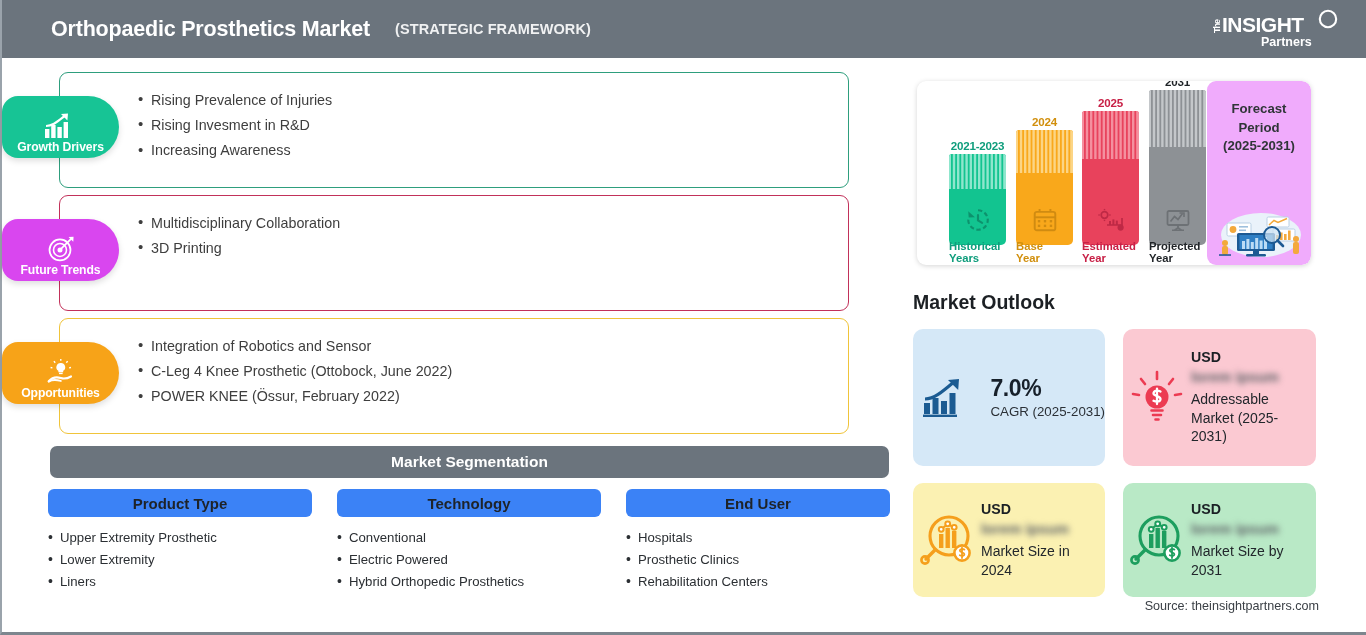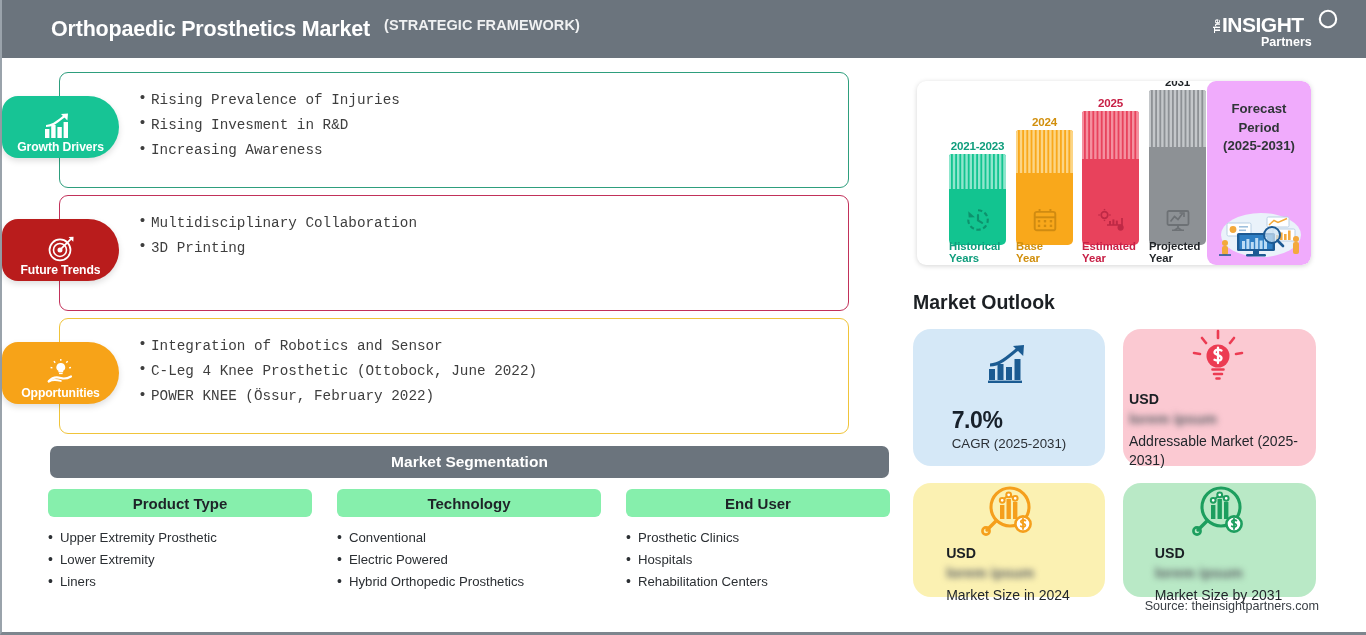--- a/index.html
+++ b/index.html
@@ -16,21 +16,21 @@
     border-bottom: 3px solid #7d868e;
   }
 
   
   #header {
     position: absolute; left: 0; top: 0; width: 1366px; height: 58px;
     background: #6b747d;
     display: flex; align-items: center;
   }
   #header-title-wrap {
-    display: flex; align-items: flex-start; gap: 14px;
+    display: flex; align-items: center; gap: 25px;
     margin-left: 49px;
   }
   #header-title {
     font-size: 21.5px; font-weight: bold; color: #ffffff;
     letter-spacing: -0.2px;
   }
   #header-subtitle {
     font-size: 14.5px; font-weight: bold; color: #f0f1f2;
     letter-spacing: 0.1px;
   }
@@ -56,29 +56,29 @@
     position: absolute; left: 0; z-index: 4;
     width: 117px; height: 62px;
     border-radius: 16px 31px 31px 16px;
     background: #17c495;
     color: #fff;
     box-shadow: 0 3px 6px rgba(0,0,0,0.13);
     display: flex; flex-direction: column;
     align-items: center; justify-content: flex-end;
     padding-bottom: 5px;
   }
-  .pill.trend { background: #b91c1c; }
+  .pill.trend { background: #d946ef; }
   .pill.oppo  { background: #f7a318; }
   .pill-label {
     font-size: 12.2px; font-weight: bold;
     letter-spacing: -0.1px; line-height: 1;
   }
   .pill-icon { height: 26px; margin-bottom: 2px; }
 
-  .bullets { padding: 14px 10px 14px 78px; font-family: Liberation Mono, monospace; }
+  .bullets { padding: 14px 10px 14px 78px; }
   .bullet {
     font-size: 14.3px; color: #3e3e3e;
     line-height: 1; padding: 5.5px 0;
     position: relative; padding-left: 13px;
   }
   .bullet:before {
     content: "\2022"; position: absolute; left: 0; top: 4px;
     font-size: 15px; color: #3e3e3e;
   }
 
@@ -91,21 +91,21 @@
   }
   #seg-banner-label {
     color: #fff; font-size: 15.5px; font-weight: bold;
   }
   #seg-cols {
     position: absolute; left: 46px; top: 489px;
     width: 843px; display: flex; gap: 25px;
   }
   .seg-col { width: 264px; }
   .seg-head {
-    height: 28px; background: #86efac; border-radius: 6px;
+    height: 28px; background: #3b82f6; border-radius: 6px;
     display: flex; align-items: center; justify-content: center;
     font-size: 15px; font-weight: bold; color: #1e2328;
   }
   .seg-list { margin-top: 10px; }
   .seg-item {
     font-size: 13.2px; color: #2b2f33;
     line-height: 1; padding: 4.3px 0 4.3px 12px;
     position: relative;
   }
   .seg-item:before {
@@ -154,27 +154,27 @@
   #forecast-illo {
     position: absolute; bottom: 6px; left: 4px; width: 96px; height: 56px;
   }
 
   
   #outlook-title {
     position: absolute; left: 911px; top: 291px;
     font-size: 19.5px; font-weight: bold; color: #1c2024;
   }
   .ocard {
-    position: absolute; border-radius: 18px;
-    display: flex; align-items: center; flex-direction: column;
+    position: absolute; border-radius: 10px;
+    display: flex; align-items: center;
   }
   #ocard-cagr {
     left: 911px; top: 329px; width: 192px; height: 137px;
     background: #d5e8f7;
-    justify-content: center; gap: 24px;
+    justify-content: flex-end; gap: 24px;
   }
   #cagr-icon { width: 44px; height: 40px; flex: none; }
   #cagr-value {
     font-size: 23px; font-weight: bold; color: #17202a;
     letter-spacing: -0.4px; line-height: 1.1;
   }
   #cagr-caption { font-size: 13.3px; color: #2b3036; margin-top: 2px; }
 
   #ocard-addr {
     left: 1121px; top: 329px; width: 193px; height: 137px;
@@ -308,22 +308,22 @@
       <div class="seg-list">
         <div class="seg-item">Conventional</div>
         <div class="seg-item">Electric Powered</div>
         <div class="seg-item">Hybrid Orthopedic Prosthetics</div>
       </div>
     </div>
 
     <div class="seg-col">
       <div class="seg-head">End User</div>
       <div class="seg-list">
+        <div class="seg-item">Hospitals</div>
         <div class="seg-item">Prosthetic Clinics</div>
-        <div class="seg-item">Hospitals</div>
         <div class="seg-item">Rehabilitation Centers</div>
       </div>
     </div>
   </div>
 
   <div id="timeline">
     <div id="bars">
 
       <div class="bar-group" style="left:32px">
         <div class="bar-year" style="bottom:93px;color:#0f9d7c">2021-2023</div>

